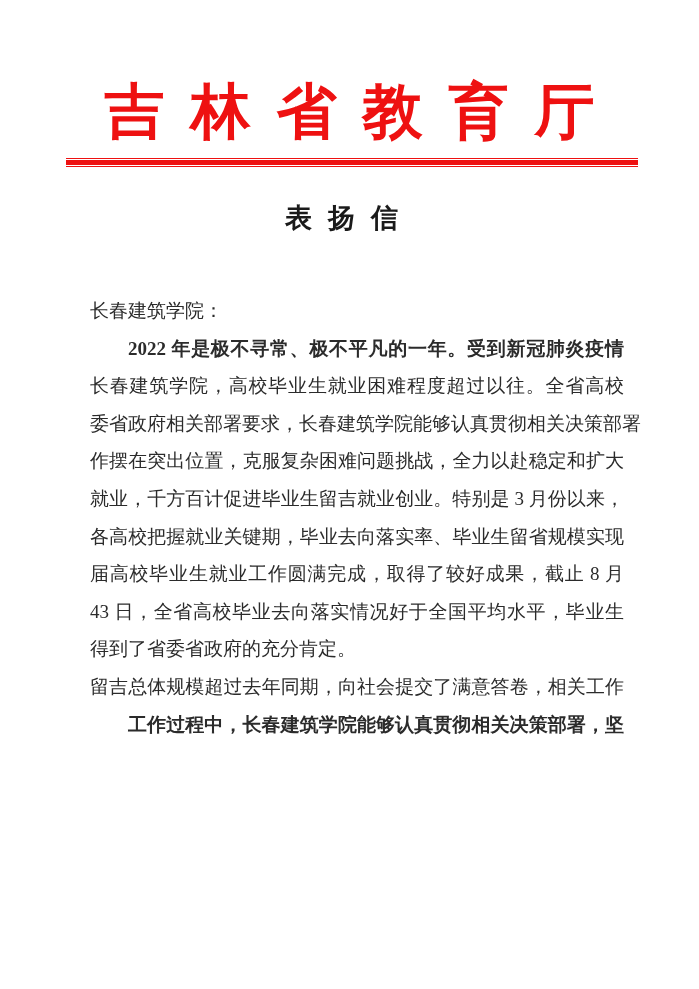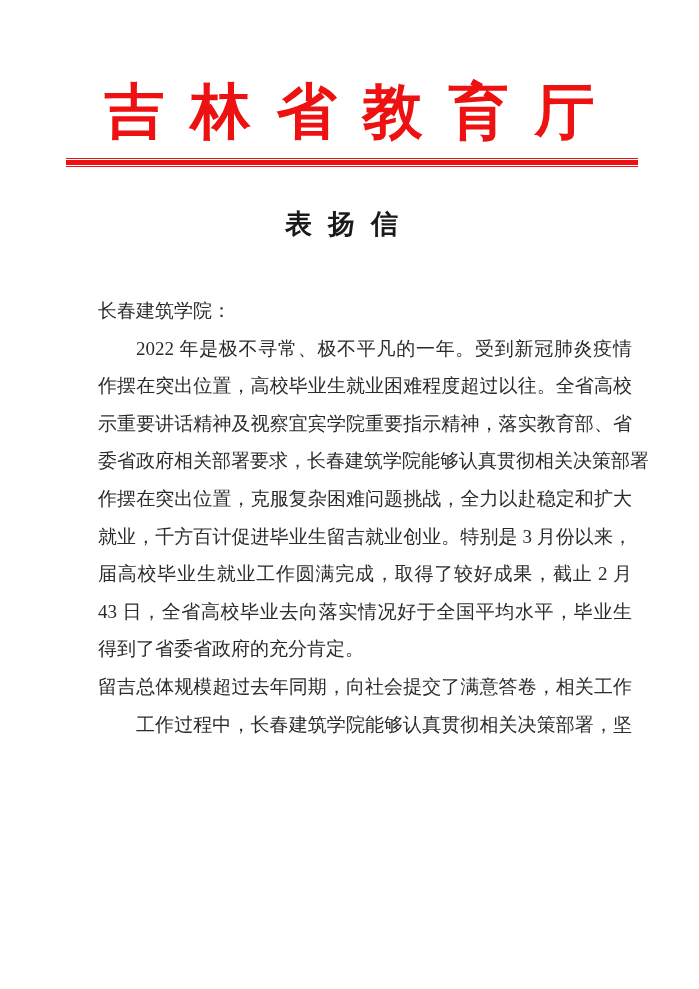--- a/index.html
+++ b/index.html
@@ -40,77 +40,77 @@
       #ffffff 1px, #ffffff 2px,
       #ee1111 2px, #ee1111 7px,
       #ffffff 7px, #ffffff 8px,
       #ee1111 8px, #ee1111 9px
     );
   }
 
   
   .doc-title {
     position: absolute;
-    top: 206px;
+    top: 200px;
     left: 0;
     width: 699px;
     text-align: center;
     font-size: 27px;
     line-height: 36px;
     font-weight: bold;
     color: #1a1a1a;
     letter-spacing: 16px;
     box-sizing: border-box;
     white-space: nowrap;
   }
 
   
   .doc-body {
     position: absolute;
     top: 292px;
     left: 90px;
     width: 534px;
     color: #2b2b2b;
     font-size: 19px;
-    margin-left: 8px;
   }
   .line {
     height: 37.6px;
     line-height: 37.6px;
     text-align: justify;
     text-align-last: justify;
     white-space: nowrap;
   }
   .line.plain {
     text-align: left;
     text-align-last: left;
   }
   .line.indent {
     text-indent: 2em;
+    font-weight: bold;
   }
 </style>
 </head>
 <body>
 
 <div class="page">
 
   <div class="letterhead">吉林省教育厅</div>
 
   <div class="rule"></div>
 
   <div class="doc-title">表扬信</div>
 
   <div class="doc-body">
     <div class="line plain">长春建筑学院：</div>
     <div class="line indent">2022 年是极不寻常、极不平凡的一年。受到新冠肺炎疫情</div>
-    <div class="line">作摆在突出位置，高校毕业生就业困难程度超过以往。全省高校</div>
-    <div class="line">示重要讲话精神及视察宜宾学院重要指示精神，落实教育部、省</div>
+    <div class="line">长春建筑学院，高校毕业生就业困难程度超过以往。全省高校</div>
     <div class="line">委省政府相关部署要求，长春建筑学院能够认真贯彻相关决策部署</div>
     <div class="line">作摆在突出位置，克服复杂困难问题挑战，全力以赴稳定和扩大</div>
     <div class="line">就业，千方百计促进毕业生留吉就业创业。特别是 3 月份以来，</div>
-    <div class="line">届高校毕业生就业工作圆满完成，取得了较好成果，截止 2 月</div>
+    <div class="line">各高校把握就业关键期，毕业去向落实率、毕业生留省规模实现</div>
+    <div class="line">届高校毕业生就业工作圆满完成，取得了较好成果，截止 8 月</div>
     <div class="line">43 日，全省高校毕业去向落实情况好于全国平均水平，毕业生</div>
     <div class="line plain">得到了省委省政府的充分肯定。</div>
     <div class="line">留吉总体规模超过去年同期，向社会提交了满意答卷，相关工作</div>
     <div class="line indent">工作过程中，长春建筑学院能够认真贯彻相关决策部署，坚</div>
   </div>
 
 </div>
 
 </body></html>

